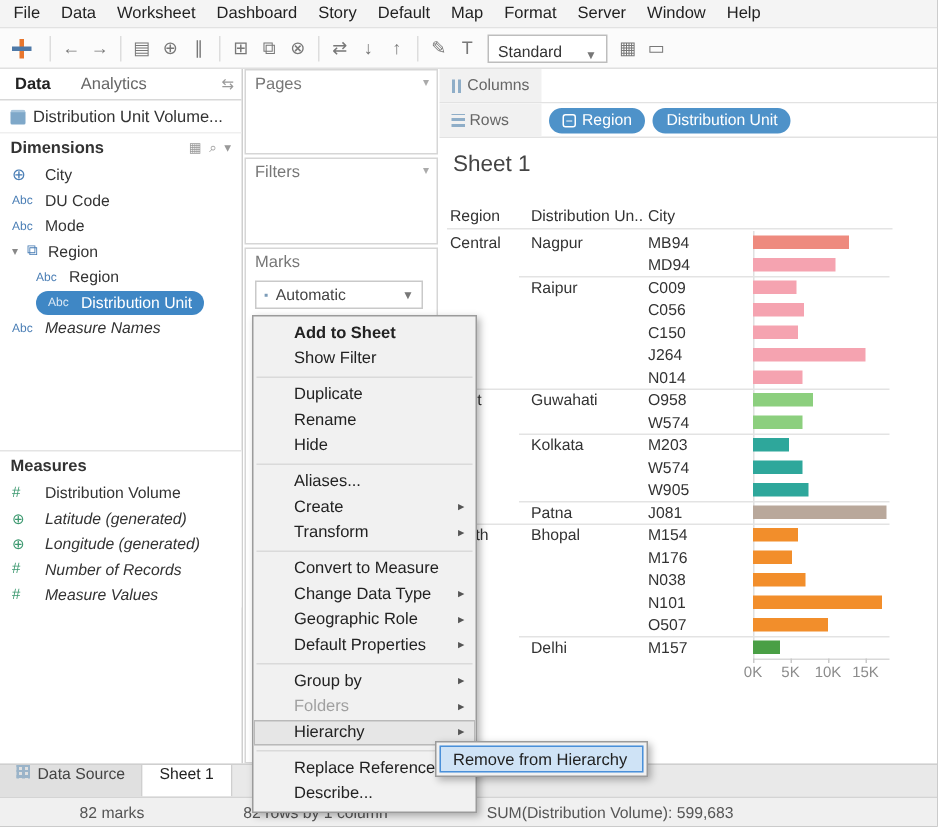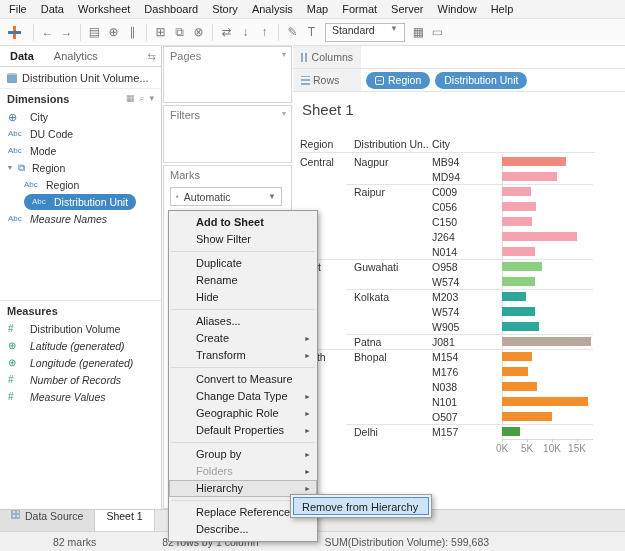--- a/index.html
+++ b/index.html
@@ -14,21 +14,21 @@
 
 
 .toolbar{position:absolute;left:0;top:19px;right:0;height:27px;background:#fbfbfb;
          border-bottom:1px solid #e0e0e0;display:flex;align-items:center;padding:0 4px;}
 .logo{width:15px;height:15px;margin:0 7px 0 3px;position:relative;flex:none;}
 .logo::before{content:"";position:absolute;left:6px;top:1px;width:3px;height:13px;background:#e8762d;}
 .logo::after{content:"";position:absolute;left:1px;top:6px;width:13px;height:3px;background:#4e79a7;}
 .tb-icon{min-width:19px;height:20px;display:flex;align-items:center;justify-content:center;
          color:#787878;font-size:12px;padding:0 2px;}
 .tb-sep{width:1px;height:17px;background:#ddd;margin:0 4px;flex:none;}
-.fit{height:19px;border:1px solid #bdbdbd;background:#fff;width:80px;display:flex;align-items:flex-start;
+.fit{height:19px;border:1px solid #bdbdbd;background:#fff;width:80px;display:flex;align-items:flex-end;
      justify-content:space-between;padding:0 6px;font-size:10.5px;color:#333;margin:0 4px;}
 .fit .caret{color:#777;font-size:8px;}
 
 
 .sidebar{position:absolute;left:0;top:46px;width:162px;height:463px;background:#fff;
          border-right:1px solid #cfcfcf;}
 .side-tabs{height:21px;display:flex;align-items:center;border-bottom:1px solid #d8d8d8;}
 .side-tab{padding:0 10px;line-height:21px;color:#666;}
 .side-tab.active{font-weight:bold;color:#222;}
 .pane-toggle{margin-left:auto;margin-right:5px;color:#999;font-size:10px;}
@@ -136,21 +136,21 @@
 <body>
 
 <div class="app">
 
   <div class="menubar">
       <div class="menu-item">File</div>
       <div class="menu-item">Data</div>
       <div class="menu-item">Worksheet</div>
       <div class="menu-item">Dashboard</div>
       <div class="menu-item">Story</div>
-      <div class="menu-item">Analysis</div>
+      <div class="menu-item">Default</div>
       <div class="menu-item">Map</div>
       <div class="menu-item">Format</div>
       <div class="menu-item">Server</div>
       <div class="menu-item">Window</div>
       <div class="menu-item">Help</div>
     </div>
 
   <div class="toolbar">
     <div class="logo"></div>
     <span class="tb-sep"></span>

